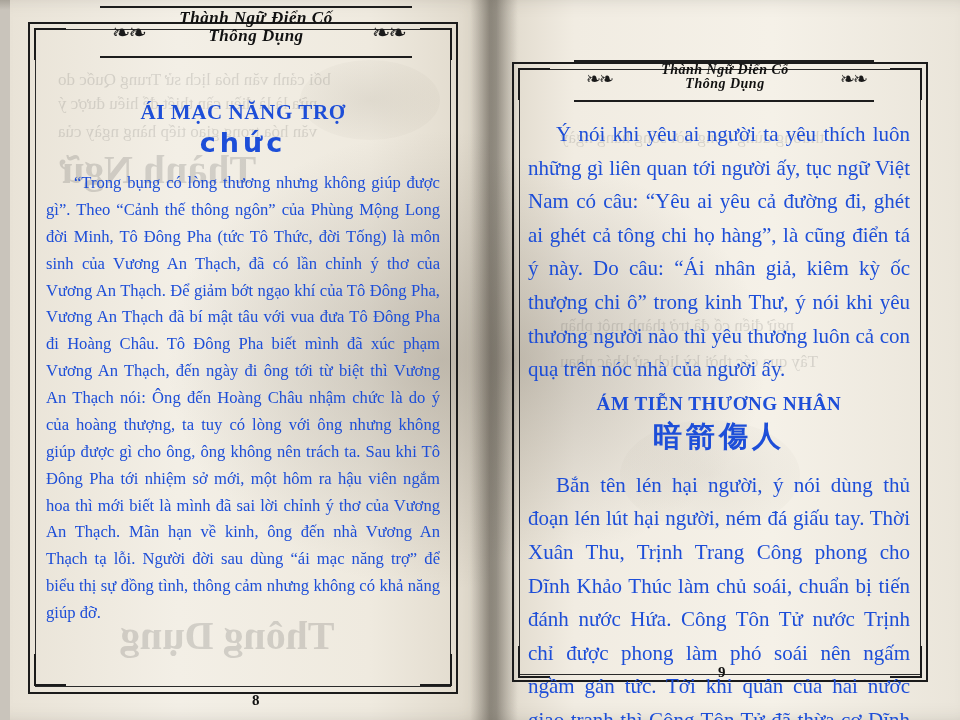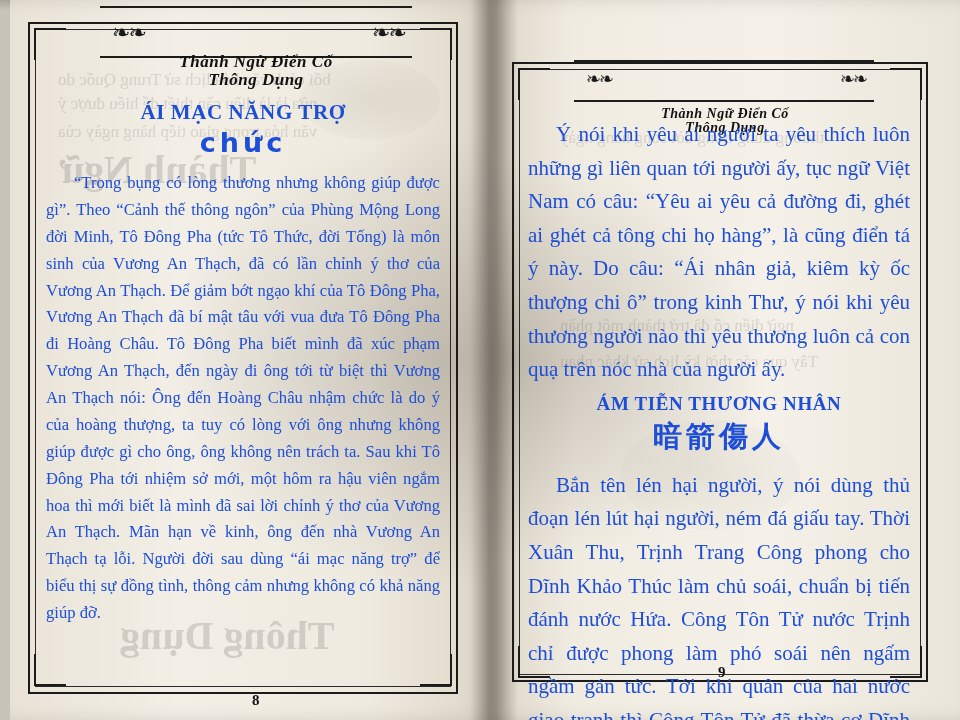--- a/index.html
+++ b/index.html
@@ -84,21 +84,20 @@
   .banner {
     position: absolute;
     text-align: center;
     color: #111;
   }
   .banner .bline1 {
     font-family: "Liberation Serif", serif;
     font-weight: bold;
     font-style: italic;
     letter-spacing: 0.5px;
-    margin-top: 44px;
   }
   .banner .bline2 {
     font-family: "Liberation Serif", serif;
     font-weight: bold;
     font-style: italic;
     letter-spacing: 0.5px;
   }
   .banner-left {
     left: 106px; top: 8px; width: 300px;
   }

